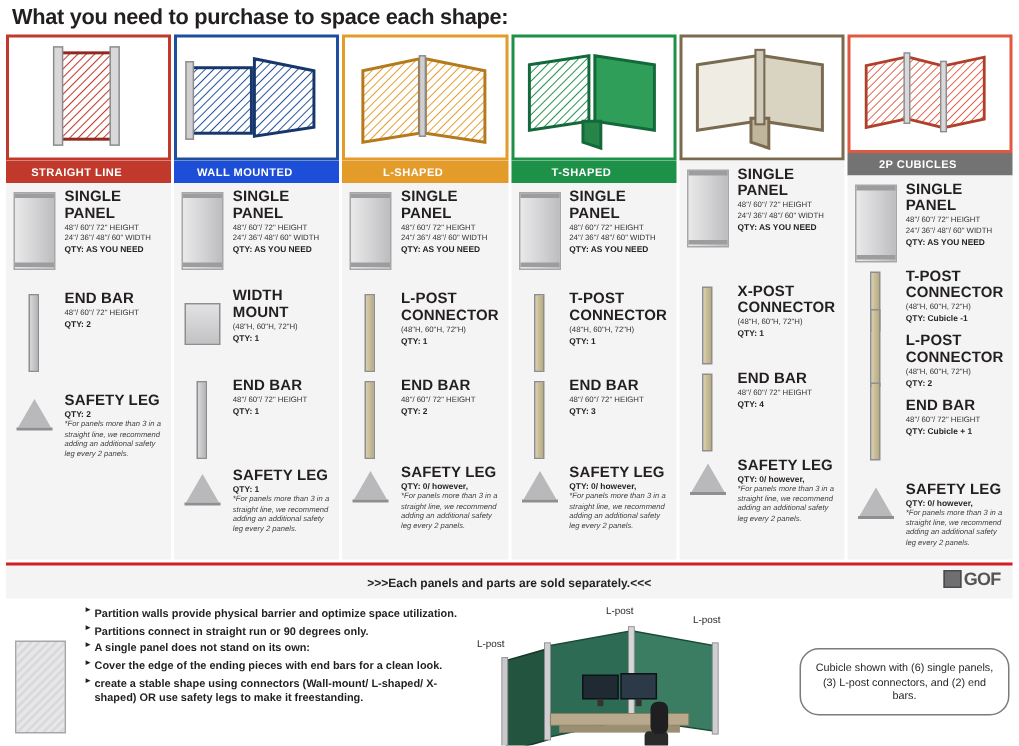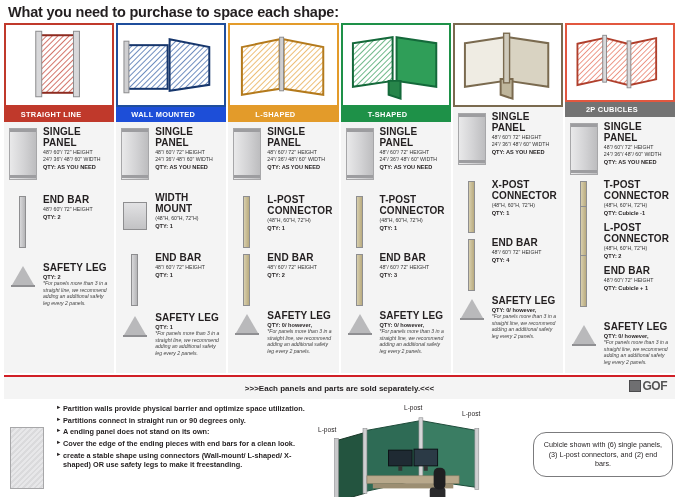--- a/index.html
+++ b/index.html
@@ -421,21 +421,21 @@
                 <div class="cap"></div>
                 <div class="ft"></div>
               </div>
             </div>
           <div class="nm">SINGLE PANEL</div>
           <div class="dim" style="white-space:pre-line">48"/ 60"/ 72" HEIGHT
 24"/ 36"/ 48"/ 60" WIDTH</div>
           <div class="qty">QTY: AS YOU NEED</div>
         </div>
 
-        <div class="item" style="margin-top:22px">
+        <div class="item" style="margin-top:32px">
           <div class="thumb">
               <div class="th-bar tan"></div>
             </div>
           <div class="nm">X-POST CONNECTOR</div>
           <div class="dim">(48"H, 60"H, 72"H)</div>
           <div class="qty">QTY: 1</div>
         </div>
 
         <div class="item" style="margin-top:12px">
           <div class="thumb">
@@ -545,21 +545,21 @@
   <div class="bottom">
 
     <div class="bpanelthumb">
       <div class="p"></div>
     </div>
 
     <div class="btext">
       <ul>
         <li>Partition walls provide physical barrier and optimize space utilization.</li>
         <li>Partitions connect in straight run or 90 degrees only.</li>
-        <li>A ending panel does not stand on its own:</li>
+        <li>A single panel does not stand on its own:</li>
         <li>Cover the edge of the ending pieces with end bars for a clean look.</li>
         <li style="padding-left:7px">create a stable shape using connectors (Wall-mount/ L-shaped/ X-shaped) OR use safety legs to make it freestanding.</li>
       </ul>
     </div>
 
     <div class="brender">
       <svg width="100%" height="112" viewBox="0 0 370 112">
 
         <polygon points="55,28 110,18 110,78 55,90" fill="#2e6b55" stroke="#1d4938"></polygon>
         <polygon points="112,18 168,28 168,86 112,78" fill="#3a7d63" stroke="#1d4938"></polygon>

